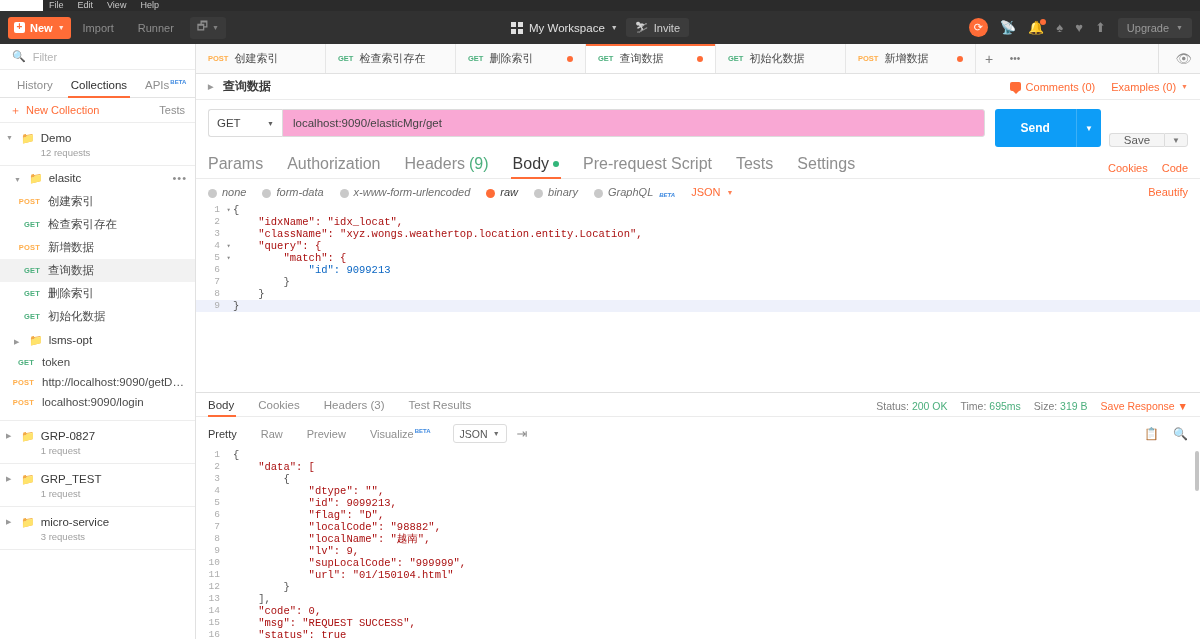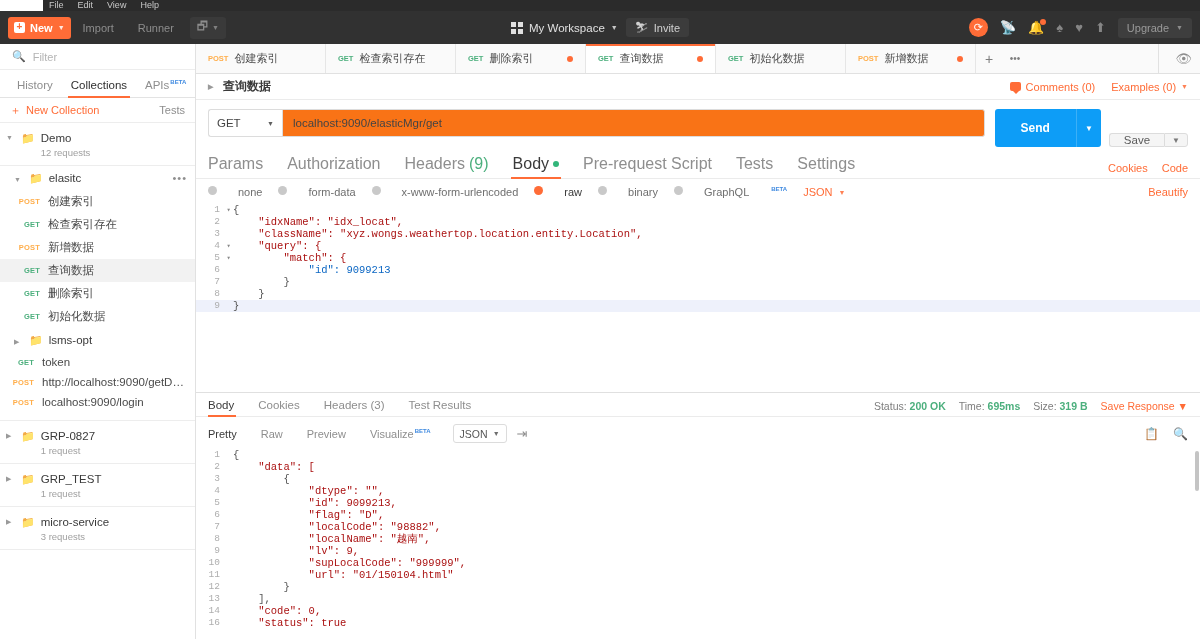--- a/index.html
+++ b/index.html
@@ -219,21 +219,21 @@
   .urlbar { padding: 9px 12px 8px; display: flex; gap: 0; align-items: stretch; flex: 0 0 auto; }
   .method-select {
     width: 74px; border: 1px solid #dcdcdc; border-right: none;
     border-radius: 3px 0 0 3px; background: #fff; display: flex; align-items: center;
     justify-content: space-between; padding: 0 8px; font-size: 11.5px; color: #444;
     cursor: pointer; height: 28px;
   }
   .url-input {
     flex: 1 1 auto; border: 1px solid #dcdcdc; border-radius: 0 3px 3px 0;
     height: 28px; padding: 0 10px; font-size: 11.5px; color: #444; outline: none;
-    font-family: "Liberation Sans", sans-serif; background: #f97316;
+    font-family: "Liberation Sans", sans-serif; background: #f9a8d4;
   }
   .send-group { display: flex; margin-left: 10px; }
   .send-btn {
     background: #0d9df7; color: #fff; border: none; font-weight: bold;
     font-size: 12px; padding: 0 26px; border-radius: 3px 0 0 3px; cursor: pointer;
     font-family: "Liberation Sans", sans-serif;
   }
   .send-caret {
     background: #0d9df7; color: #fff; border: none; border-left: 1px solid #3cb0f7;
     padding: 0 8px; border-radius: 0 3px 3px 0; cursor: pointer; font-size: 8px;
@@ -269,22 +269,22 @@
   .gdot { width: 6px; height: 6px; border-radius: 50%; background: #32b67a; }
   .subtabs-right { margin-left: auto; display: flex; gap: 14px; align-items: center; padding-bottom: 4px; }
   .link-orange { color: #ff6c37; font-size: 11px; cursor: pointer; }
 
   
   .bodytype-row {
     display: flex; align-items: center; gap: 0; padding: 7px 12px 6px;
     flex: 0 0 auto;
   }
   .radio-opt {
-    display: flex; align-items: flex-start; gap: 21px; font-size: 11px; color: #6f6f6f;
-    margin-right: 16px; cursor: pointer;
+    display: flex; align-items: flex-end; gap: 5px; font-size: 11px; color: #6f6f6f;
+    margin-right: 16px; cursor: pointer; font-style: italic;
   }
   .radio-opt .rc {
     width: 9px; height: 9px; border-radius: 50%; background: #c9c9c9;
   }
   .radio-opt.sel .rc { background: #ff6c37; }
   .radio-opt.sel { color: #3a3a3a; }
   .json-select {
     color: #ff6c37; font-size: 11px; display: flex; align-items: center; gap: 6px;
     cursor: pointer;
   }
@@ -320,21 +320,21 @@
     position: relative;
   }
   .resp-tab:first-child { padding-left: 0; }
   .resp-tab.active { color: #3a3a3a; }
   .resp-tab.active::after {
     content: ""; position: absolute; left: 0; right: 10px; bottom: -1px;
     height: 2px; background: #ff6c37;
   }
   .resp-meta { margin-left: auto; display: flex; gap: 13px; align-items: center; padding-bottom: 4px; }
   .meta-item { font-size: 10.5px; color: #7d7d7d; }
-  .meta-item b { color: #4caf7d; font-weight: bold; }
+  .meta-item b { color: #4caf7d; font-weight: normal; }
   .save-resp { color: #ff6c37; font-size: 10.5px; cursor: pointer; }
 
   .viewer-row {
     display: flex; align-items: center; padding: 7px 12px 6px; gap: 0; flex: 0 0 auto;
   }
   .vtab {
     font-size: 11px; color: #8e8e8e; padding: 0 12px; cursor: pointer; position: relative;
   }
   .vtab:first-child { padding-left: 0; }
   .vtab.active { color: #3a3a3a; }
@@ -797,20 +797,25 @@
               <span class="gutter">13</span>
               <span class="fold"></span>
               <span class="code-text p">    ],</span>
             </div>
           <div class="code-line">
               <span class="gutter">14</span>
               <span class="fold"></span>
               <span class="code-text k">    "code": 0,</span>
             </div>
           <div class="code-line">
+              <span class="gutter">15</span>
+              <span class="fold"></span>
+              <span class="code-text k">    "msg": "REQUEST SUCCESS",</span>
+            </div>
+          <div class="code-line">
               <span class="gutter">16</span>
               <span class="fold"></span>
               <span class="code-text k">    "status": true</span>
             </div>
 
           <div class="scrollbar-v"></div>
         </div>
       </div>
 
     </div>

